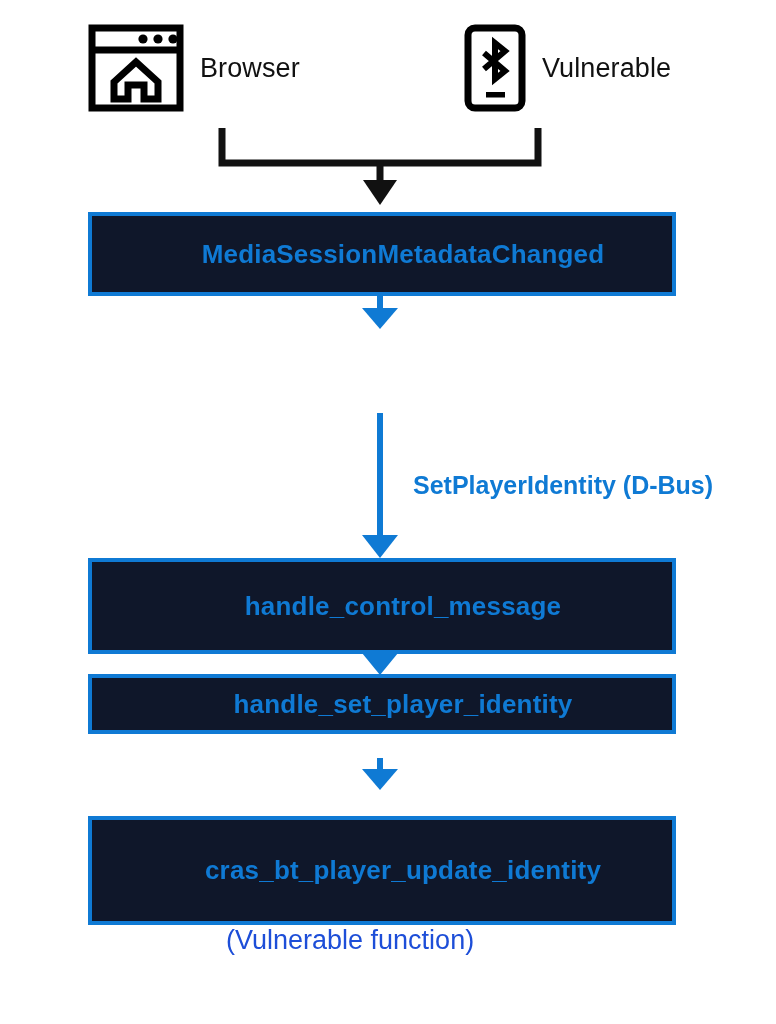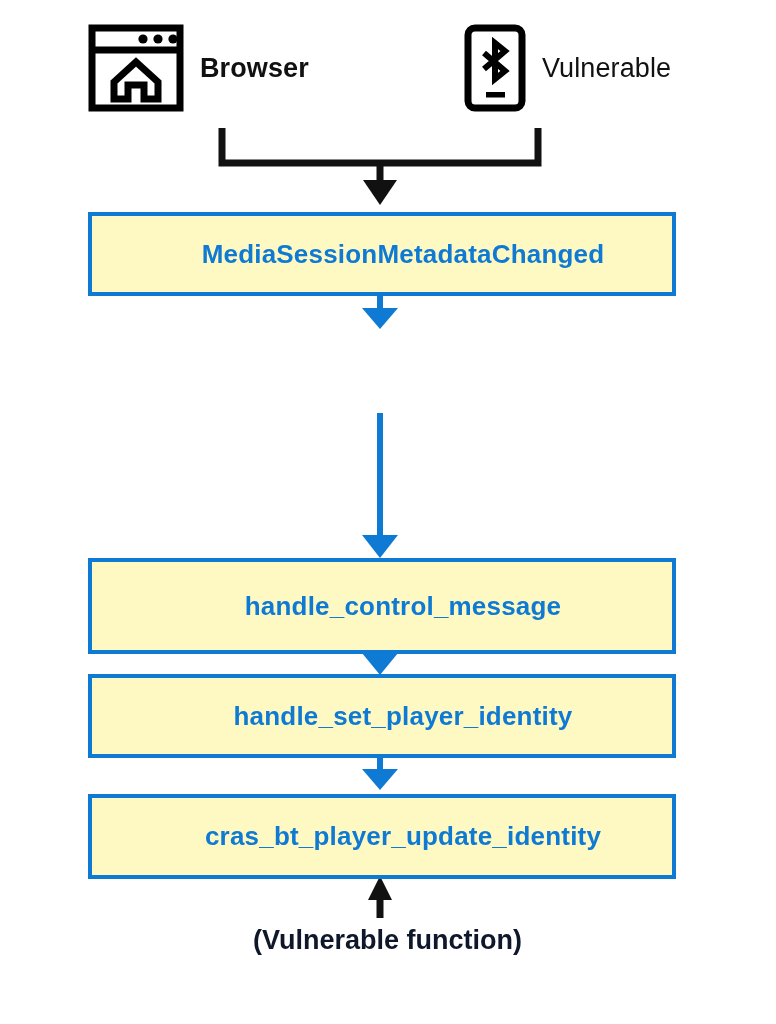--- a/index.html
+++ b/index.html
@@ -30,71 +30,70 @@
     align-items: center;
   }
   .source-label {
     font-size: 27px;
     font-weight: 400;
     color: #111111;
     letter-spacing: 0.1px;
     white-space: nowrap;
   }
   #source-browser { left: 88px; top: 24px; }
-  #source-browser .source-label { margin-left: 16px; font-weight: bold; }
+  #source-browser .source-label { margin-left: 16px; }
   #source-bluetooth { left: 464px; top: 24px; }
   #source-bluetooth .source-label { margin-left: 16px; }
 
   .icon-browser { width: 96px; height: 88px; display: block; }
   .icon-bluetooth { width: 62px; height: 88px; display: block; }
 
   
   .node {
     position: absolute;
     left: 88px;
     width: 588px;
     box-sizing: border-box;
     border: 4px solid #0f7ad4;
-    background: #fef9c3;
+    background: #0f172a;
     display: flex;
     align-items: center;
     justify-content: center;
     padding-left: 42px;
   }
   .node-label {
     font-size: 26px;
     font-weight: 700;
     color: #0f7ad4;
     white-space: nowrap;
     letter-spacing: 0.2px;
   }
   #node-1 { top: 212px; height: 84px; }
   #node-2 { top: 329px; height: 84px; }
   #node-3 { top: 558px; height: 96px; }
-  #node-4 { top: 674px; height: 84px; }
-  #node-5 { top: 794px; height: 85px; }
+  #node-4 { top: 674px; height: 60px; }
+  #node-5 { top: 816px; height: 109px; }
 
   
   .edge-label {
     position: absolute;
     font-size: 25px;
     font-weight: 700;
     color: #0f7ad4;
     white-space: nowrap;
   }
   #edge-label-dbus { left: 413px; top: 471px; }
 
   
   .caption {
     position: absolute;
     font-size: 27px;
-    font-weight: 700;
-    color: #0f172a;
+    font-weight: 400;
+    color: #1d4ed8;
     white-space: nowrap;
-    margin-left: 27px;
   }
   #caption-vulnerable { left: 226px; top: 925px; }
 
   
   #connectors {
     position: absolute;
     left: 0; top: 0;
     width: 776px;
     height: 1024px;
     pointer-events: none;
@@ -174,16 +173,17 @@
   </div>
 
   <div id="node-4" class="node">
     <span class="node-label">handle_set_player_identity</span>
   </div>
 
   <div id="node-5" class="node">
     <span class="node-label">cras_bt_player_update_identity</span>
   </div>
 
+  <div id="edge-label-dbus" class="edge-label">SetPlayerIdentity (D-Bus)</div>
 
   <div id="caption-vulnerable" class="caption">(Vulnerable function)</div>
 
 </div>
 
 </body></html>

